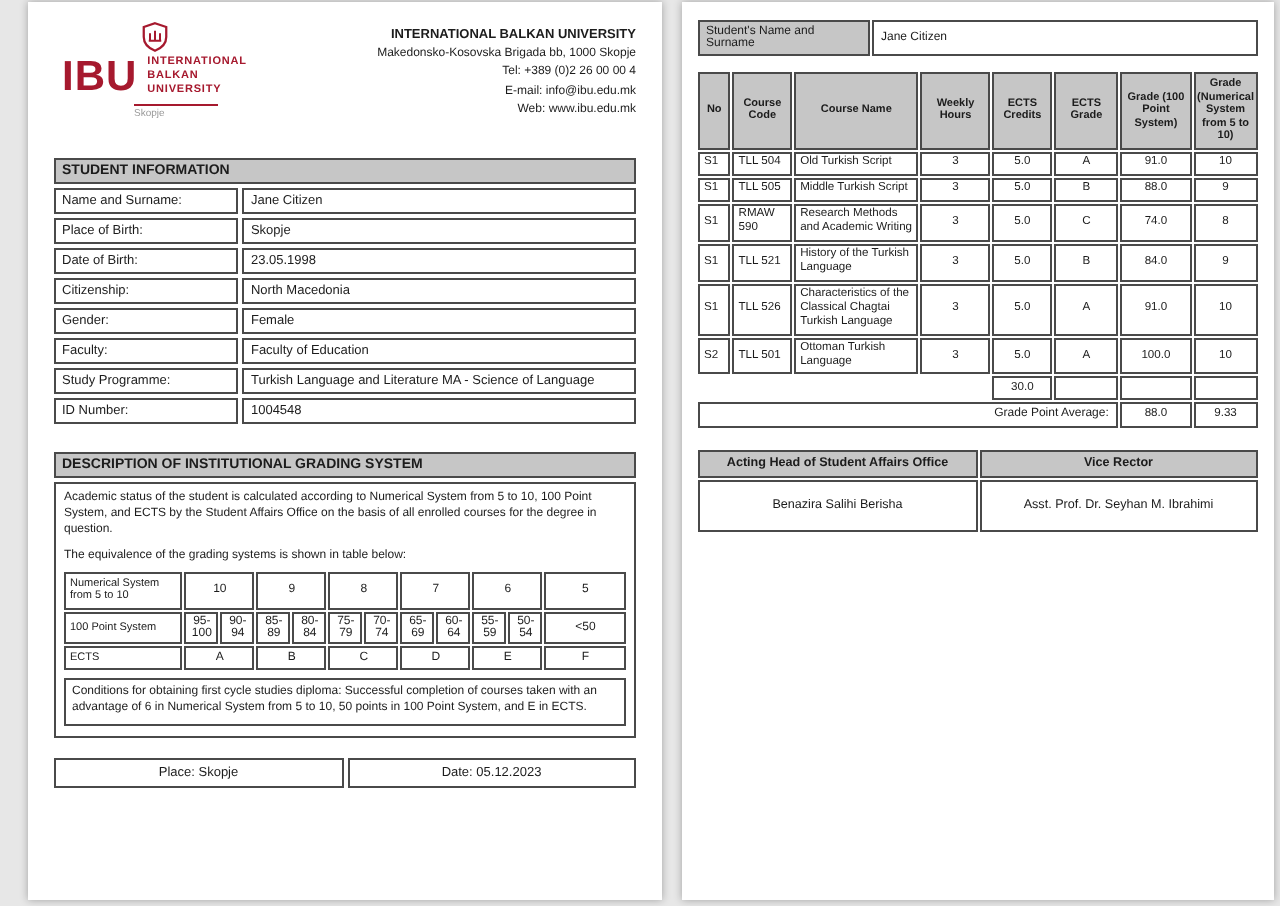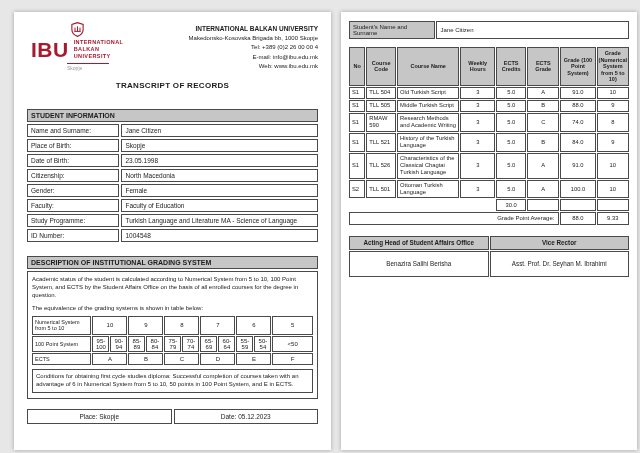--- a/index.html
+++ b/index.html
@@ -4,21 +4,21 @@
 <style>
   html,body{margin:0;padding:0;}
   body{
     width:640px;height:453px;overflow:hidden;
     background:#e7e7e7;
     font-family:"Liberation Sans", sans-serif;
     color:#1c1c1c;
     -webkit-font-smoothing:antialiased;
   }
   .page{
-    position:absolute;top:12px;bottom:3px;background:#ffffff;
+    position:absolute;top:1px;bottom:3px;background:#ffffff;
     box-shadow:0 0 4px rgba(0,0,0,.3);
     box-sizing:border-box;
   }
   .page-left{left:14px;width:317px;padding:10px 13px;}
   .page-right{left:341px;width:296px;padding:9px 8px;}
 
   
   .lp-header{display:flex;justify-content:space-between;align-items:flex-start;}
   .logo-col{display:flex;flex-direction:column;align-items:center;padding-left:4px;}
   .logo-shield{margin-bottom:2px;}
@@ -95,21 +95,20 @@
 
     <div class="addr-block">
       <div class="addr-uni">INTERNATIONAL BALKAN UNIVERSITY</div>
       <div>Makedonsko-Kosovska Brigada bb, 1000 Skopje</div>
       <div>Tel: +389 (0)2 26 00 00 4</div>
       <div>E-mail: info@ibu.edu.mk</div>
       <div>Web: www.ibu.edu.mk</div>
     </div>
   </div>
 
-  <div class="doc-title">TRANSCRIPT OF RECORDS</div>
 
   <div class="sec">
     <div class="sec-head">STUDENT INFORMATION</div>
     <table class="tbl-info">
       <tbody>
           <tr>
         <td class="lbl">Name and Surname:</td>
         <td>Jane Citizen</td>
       </tr>
       <tr>

